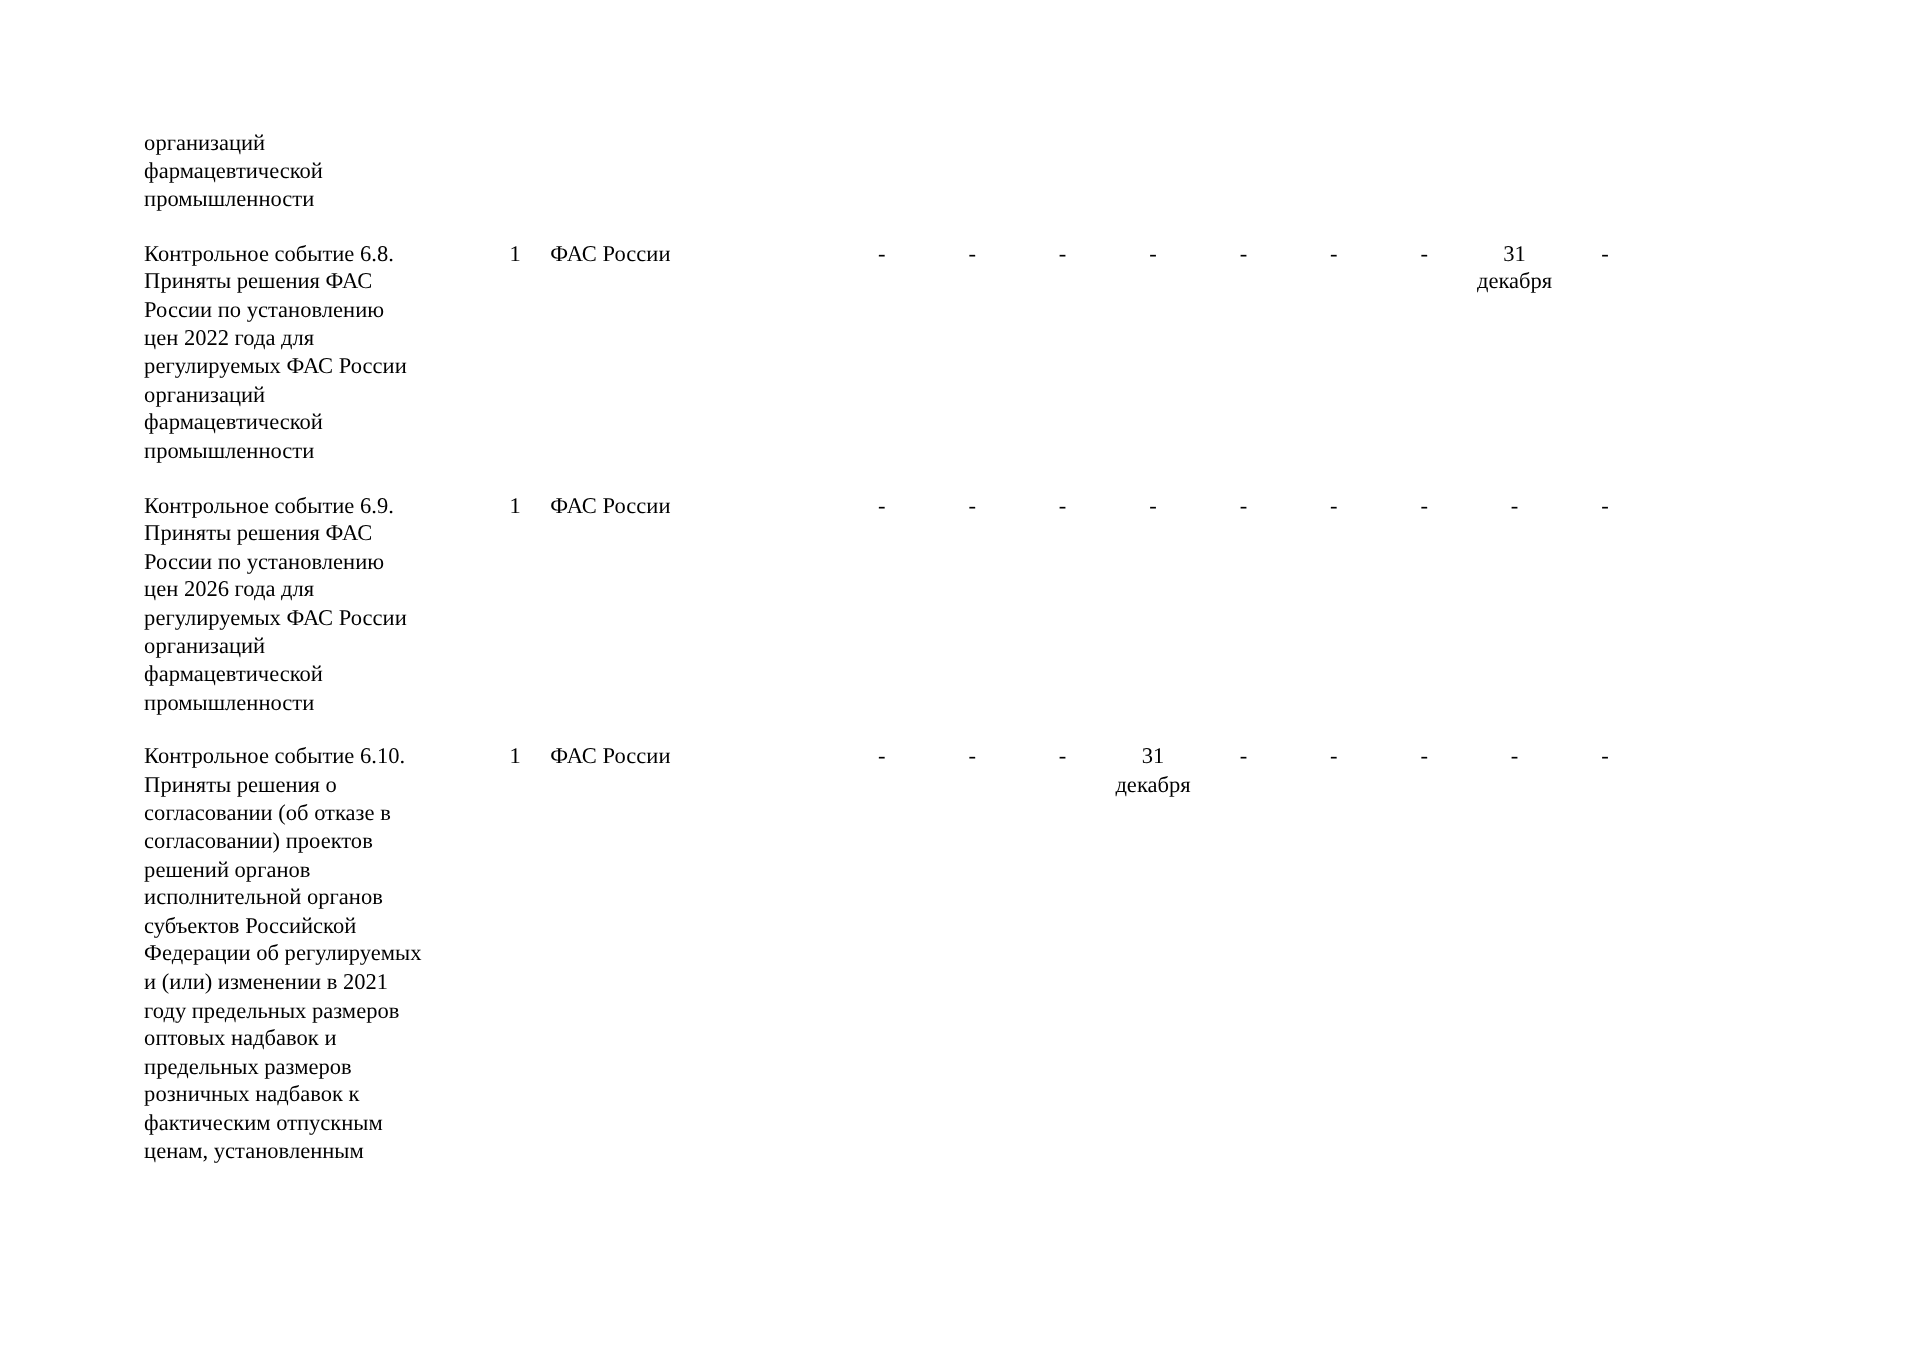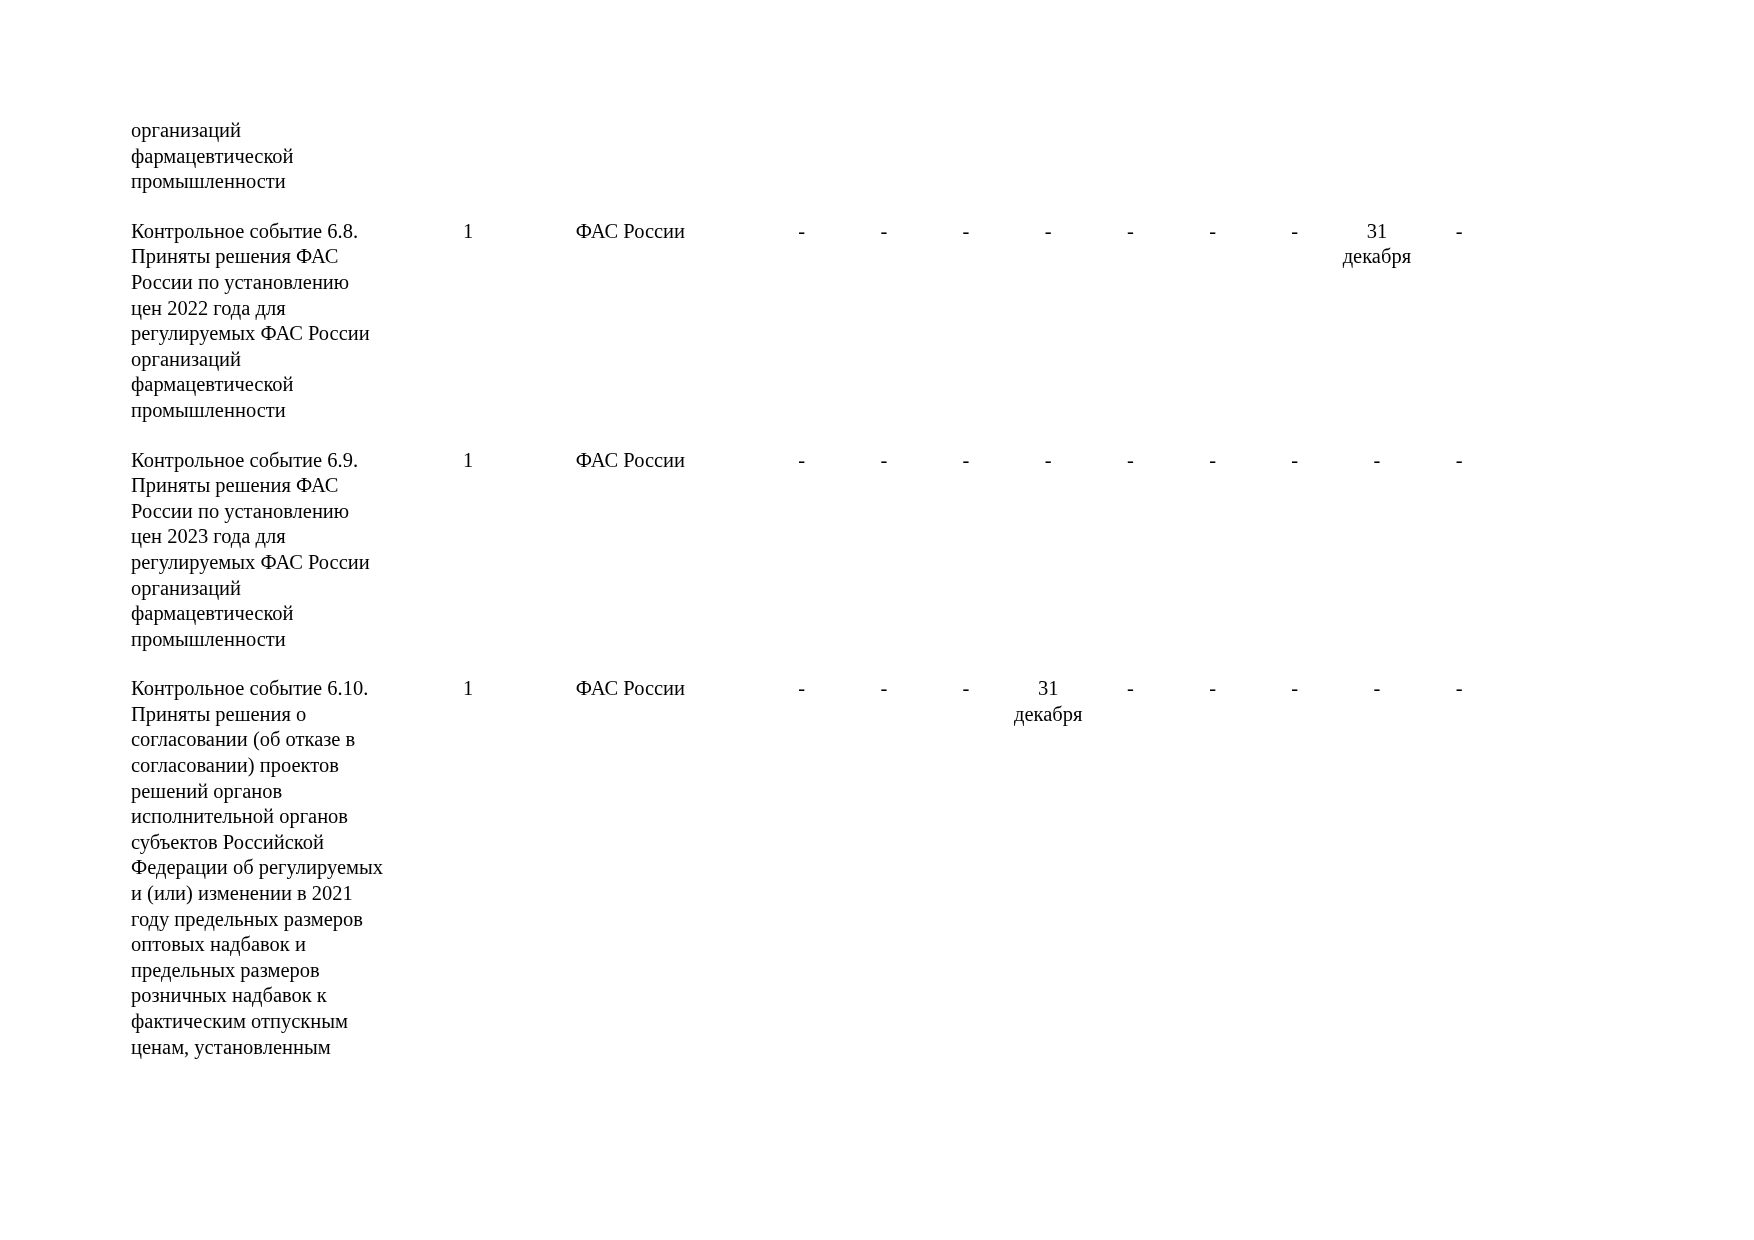--- a/index.html
+++ b/index.html
@@ -53,21 +53,21 @@
   }
   .cell-count,
   .cell-exec,
   .cell-mon {
     text-align: center;
     word-wrap: break-word;
     overflow-wrap: break-word;
     hyphens: none;
   }
   .cell-exec {
-    text-align: center;
+    text-align: left;
     padding-left: 8px;
     white-space: nowrap;
   }
   .cell-mon {
     line-height: 25.6px;
   }
 
   
   tr.data-row > td { padding-top: 0; }
   tr.data-row.gap-before > td { padding-top: 24px; font-family: Liberation Serif, serif; }
@@ -147,21 +147,21 @@
         <td class="cell-mon">-</td>
         <td class="cell-mon">-</td>
         <td class="cell-mon">-</td>
       </tr>
 
       <tr class="data-row gap-before">
         <td class="cell-desc">
           <div>Контрольное событие 6.9.</div>
           <div>Приняты решения ФАС</div>
           <div>России по установлению</div>
-          <div>цен 2023 года для</div>
+          <div>цен 2026 года для</div>
           <div>регулируемых ФАС России</div>
           <div>организаций</div>
           <div>фармацевтической</div>
           <div>промышленности</div>
         </td>
         <td class="cell-count">1</td>
         <td class="cell-exec">ФАС России</td>
         <td class="cell-mon">-</td>
         <td class="cell-mon">-</td>
         <td class="cell-mon">-</td>

